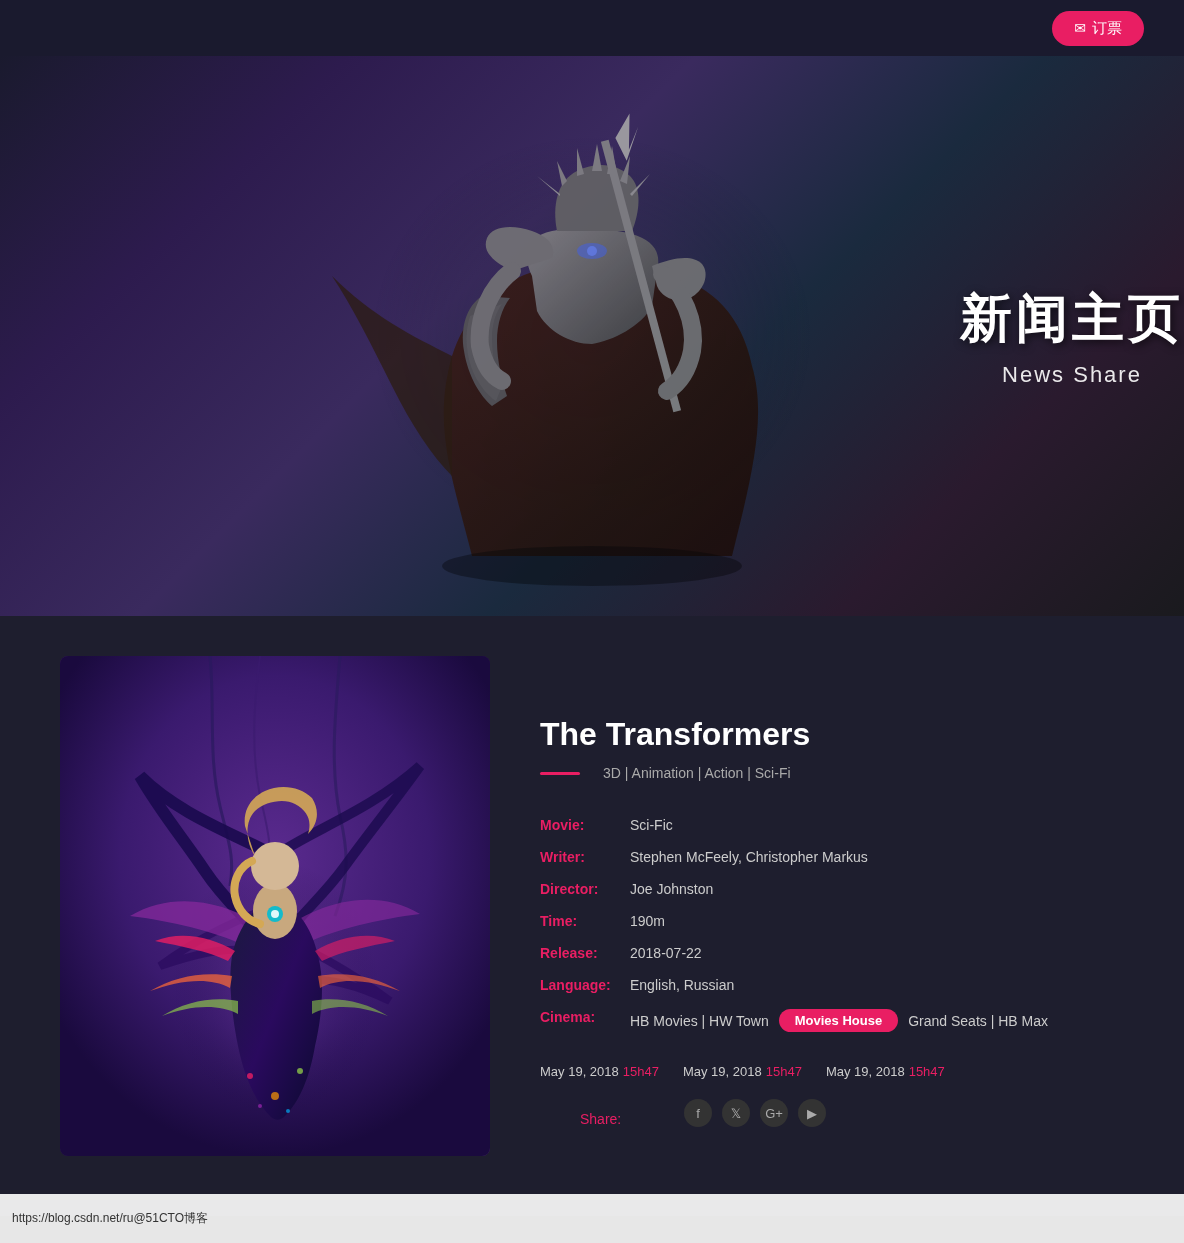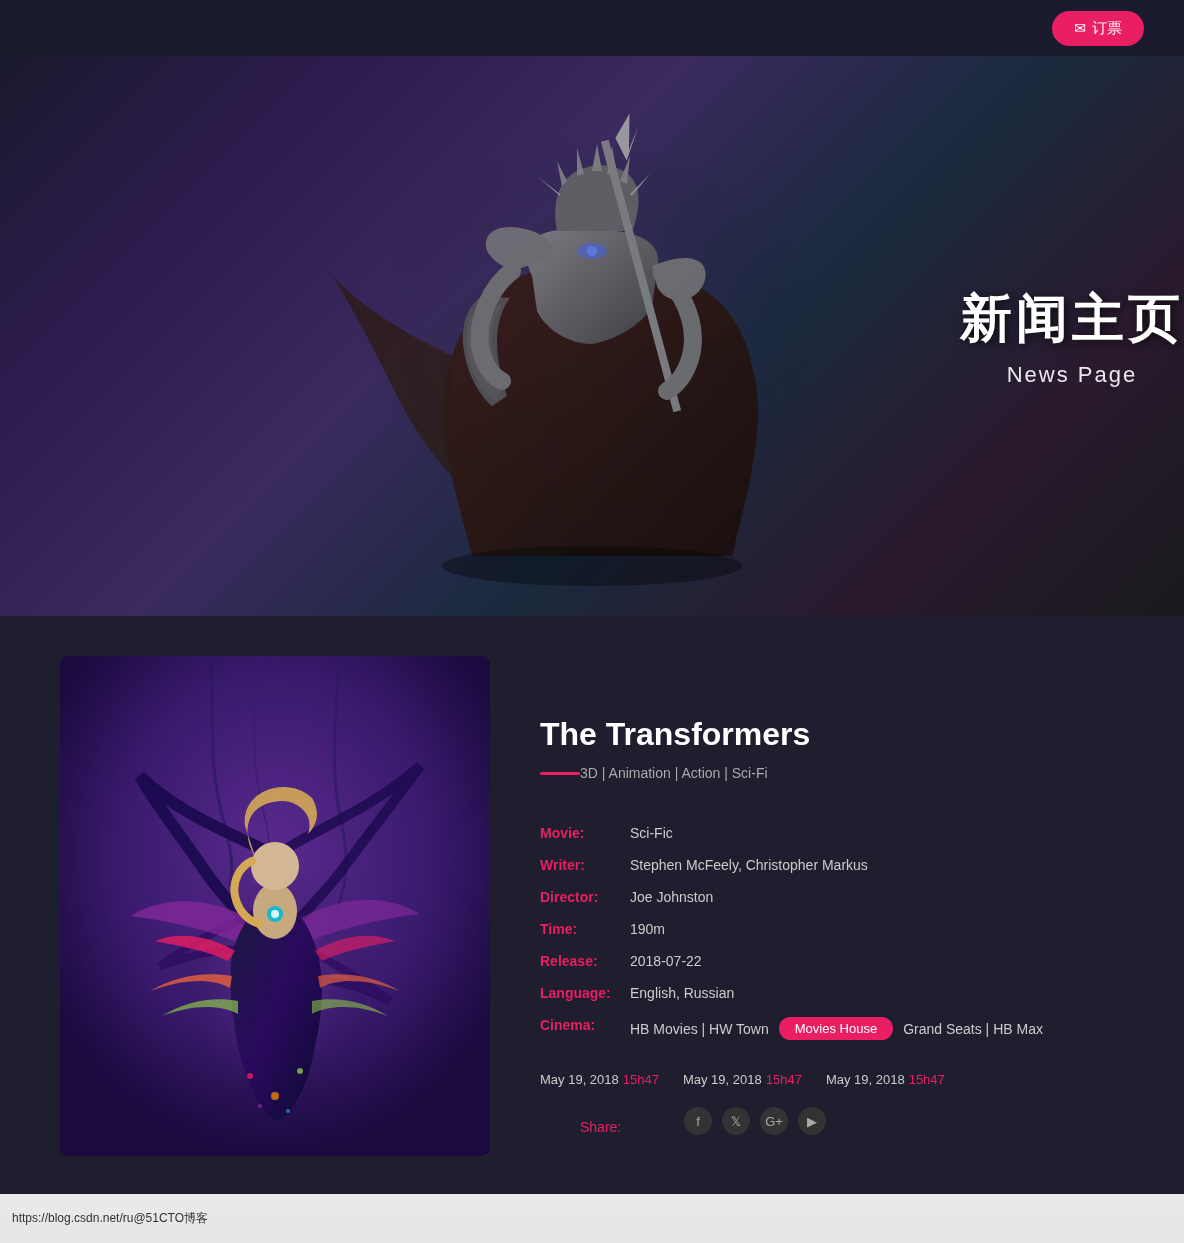--- a/index.html
+++ b/index.html
@@ -146,22 +146,22 @@
     }
     .movie-title {
       font-size: 32px;
       font-weight: bold;
       color: #fff;
       margin-bottom: 12px;
     }
     .genre-row {
       display: flex;
       align-items: center;
-      gap: 0;
-      margin-bottom: 36px;
+      gap: 23px;
+      margin-bottom: 28px;
     }
     .genre-line {
       width: 40px;
       height: 3px;
       background: #e91e63;
       border-radius: 2px;
     }
     .genre-text {
       color: #aaa;
       font-size: 14px;
@@ -192,21 +192,21 @@
       align-items: center;
       gap: 10px;
       flex-wrap: wrap;
     }
     .cinema-badge {
       background: #e91e63;
       color: #fff;
       padding: 4px 16px;
       border-radius: 20px;
       font-size: 13px;
-      font-weight: 400;
+      font-weight: 700;
     }
     .cinema-text {
       color: #ccc;
       font-size: 14px;
     }
 
     
     .showtime-section {
       display: flex;
       gap: 24px;
@@ -339,21 +339,21 @@
       <path d="M370,198 C390,215 405,245 400,275 C396,295 386,308 375,315" fill="none" stroke="#777" stroke-width="18" stroke-linecap="round"></path>
 
       <ellipse cx="300" cy="175" rx="15" ry="8" fill="#4a6af0" opacity="0.6"></ellipse>
       <circle cx="300" cy="175" r="5" fill="#6a8aff" opacity="0.8"></circle>
 
       <ellipse cx="300" cy="490" rx="150" ry="20" fill="#000" opacity="0.4"></ellipse>
     </svg>
   </div>
   <div class="hero-text">
     <h1 class="hero-title-zh">新闻主页</h1>
-    <p class="hero-title-en">News Page</p>
+    <p class="hero-title-en">News Share</p>
   </div>
 </section>
 
 <section class="content-section">
 
   <div class="movie-poster">
     <div class="poster-art">
       <svg viewBox="0 0 430 500" xmlns="http://www.w3.org/2000/svg">
         <defs>
           <radialGradient id="posterBg" cx="50%" cy="40%" r="60%">

